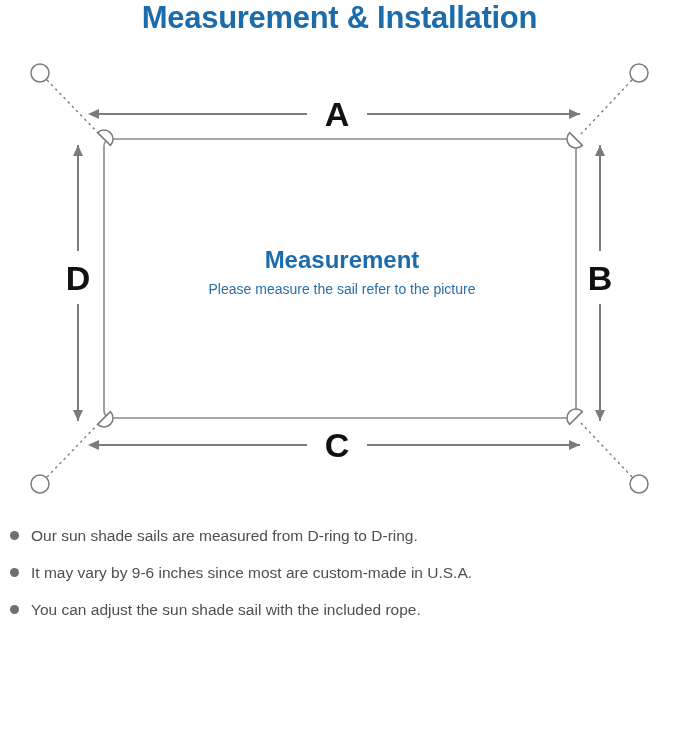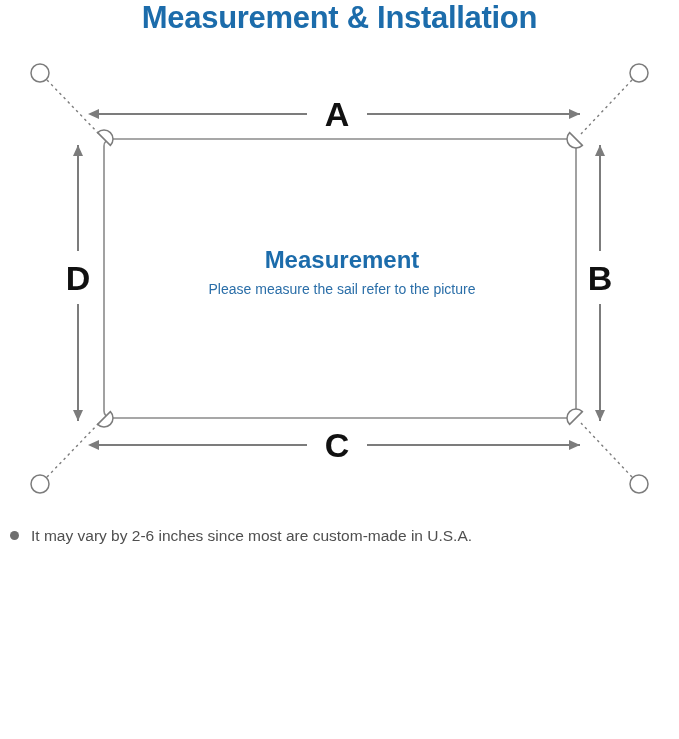--- a/index.html
+++ b/index.html
@@ -143,17 +143,25 @@
       <text class="svg-label-letter" x="600" y="244" text-anchor="middle">B</text>
 
       <text class="svg-center-title" x="342" y="222" text-anchor="middle">Measurement</text>
       <text class="svg-center-sub" x="342" y="248" text-anchor="middle">Please measure the sail refer to the picture</text>
     </svg>
   </div>
 
   <div class="notes">
     <div class="note-item">
       <span class="note-bullet"></span>
-      <span class="note-text">It may vary by 2-6 inches since most are custom-made in U.S.A.</span>
+      <span class="note-text">Our sun shade sails are measured from D-ring to D-ring.</span>
+    </div>
+    <div class="note-item">
+      <span class="note-bullet"></span>
+      <span class="note-text">It may vary by 9-6 inches since most are custom-made in U.S.A.</span>
+    </div>
+    <div class="note-item">
+      <span class="note-bullet"></span>
+      <span class="note-text">You can adjust the sun shade sail with the included rope.</span>
     </div>
   </div>
 
 </div>
 
 </body></html>

